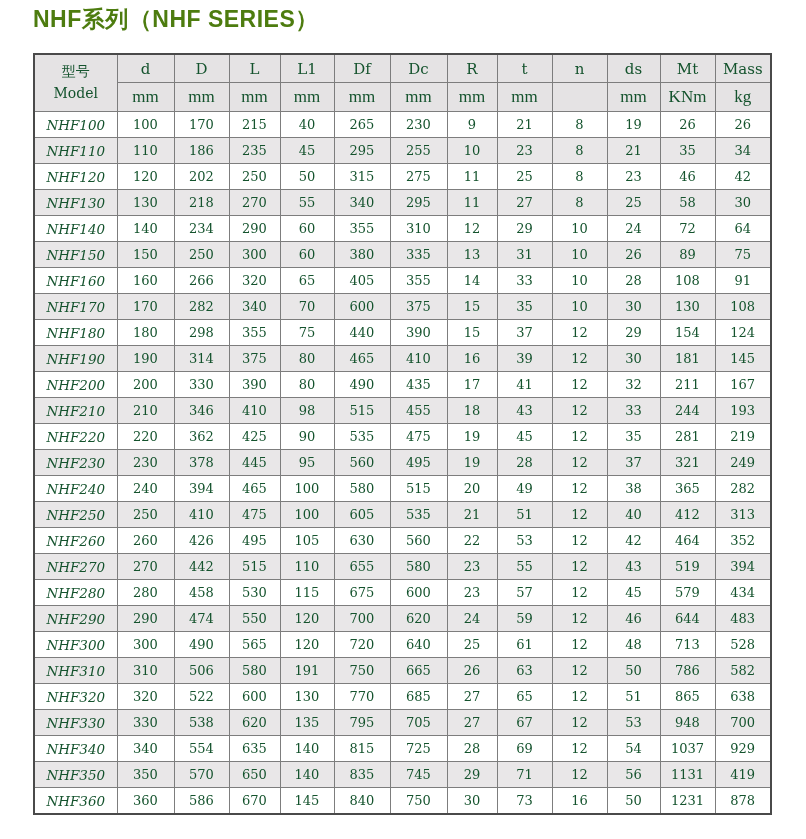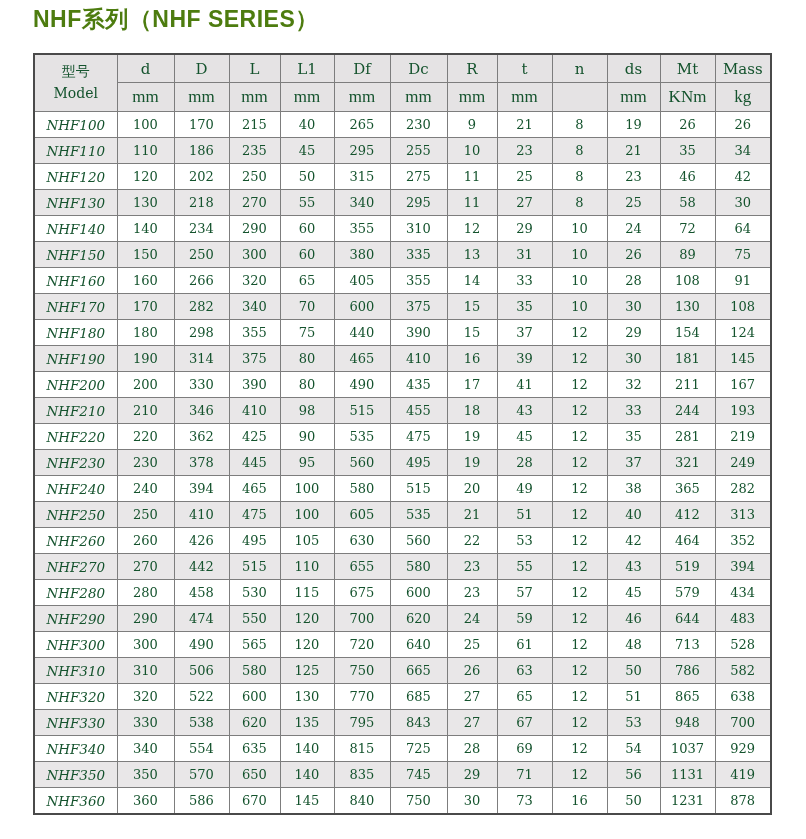--- a/index.html
+++ b/index.html
@@ -439,21 +439,21 @@
           <td>12</td>
           <td>48</td>
           <td>713</td>
           <td>528</td>
         </tr>
         <tr class="alt">
           <td class="model-cell">NHF310</td>
           <td>310</td>
           <td>506</td>
           <td>580</td>
-          <td>125</td>
+          <td>191</td>
           <td>750</td>
           <td>665</td>
           <td>26</td>
           <td>63</td>
           <td>12</td>
           <td>50</td>
           <td>786</td>
           <td>582</td>
         </tr>
         <tr>
@@ -471,21 +471,21 @@
           <td>865</td>
           <td>638</td>
         </tr>
         <tr class="alt">
           <td class="model-cell">NHF330</td>
           <td>330</td>
           <td>538</td>
           <td>620</td>
           <td>135</td>
           <td>795</td>
-          <td>843</td>
+          <td>705</td>
           <td>27</td>
           <td>67</td>
           <td>12</td>
           <td>53</td>
           <td>948</td>
           <td>700</td>
         </tr>
         <tr>
           <td class="model-cell">NHF340</td>
           <td>340</td>

